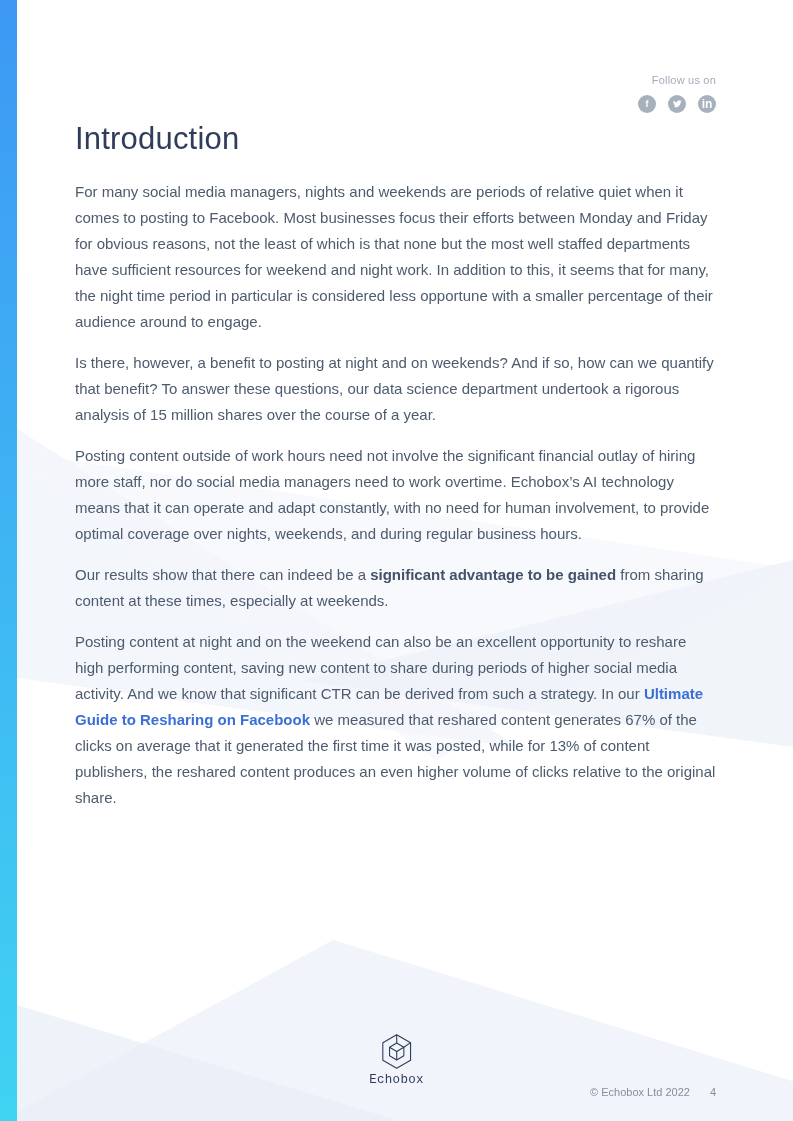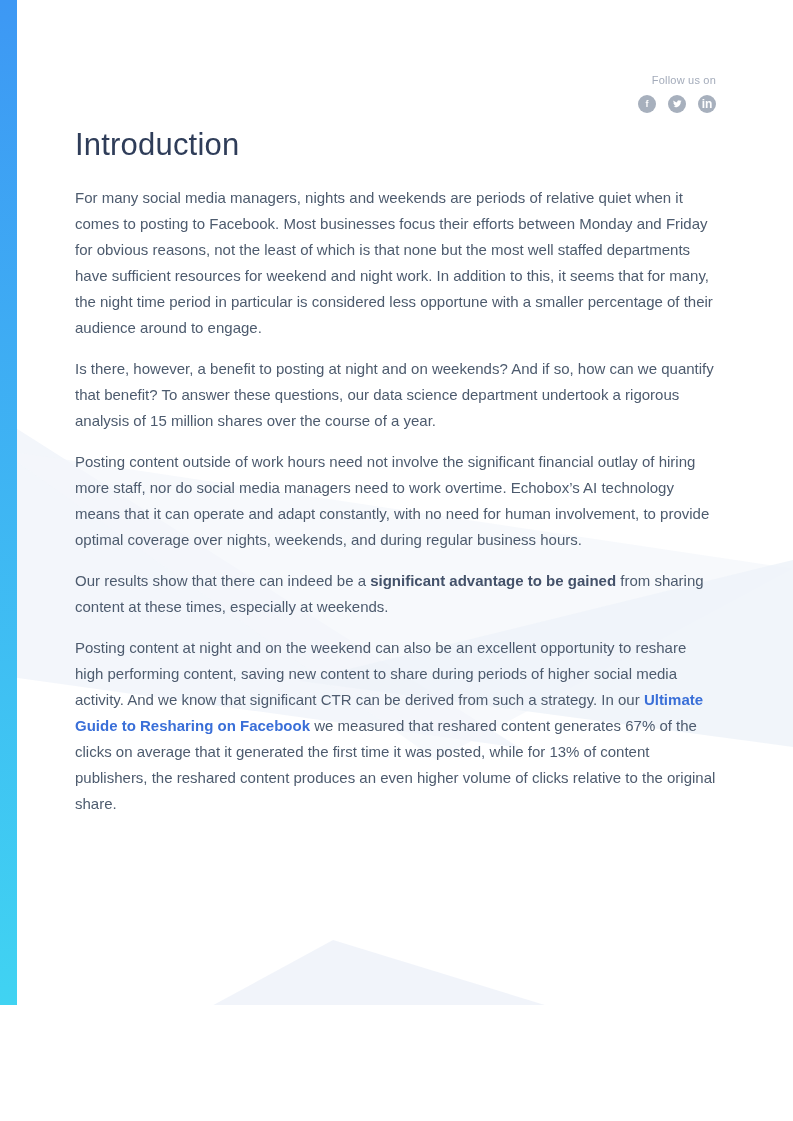--- a/index.html
+++ b/index.html
@@ -14,21 +14,21 @@
   }
   * { margin: 0; padding: 0; box-sizing: border-box; }
   html, body { width: 793px; height: 1121px; }
   body {
     font-family: "Liberation Sans", sans-serif;
     background: #ffffff;
   }
   .page {
     position: relative;
     width: 793px;
-    height: 1005px;
+    height: 1121px;
     background: #ffffff;
     overflow: hidden;
   }
   
   .left-bar {
     position: absolute;
     left: 0; top: 0;
     width: 17px; height: 100%;
     background: linear-gradient(180deg, var(--accent-bar-top) 0%, var(--accent-bar-bottom) 100%);
     z-index: 3;
@@ -71,21 +71,21 @@
   }
   .social-circle .glyph-text {
     font-size: 9px;
     font-weight: 700;
     color: #fff;
     line-height: 1;
   }
   .social-circle svg { display: block; }
 
   h1.page-title {
-    margin-top: 14px;
+    margin-top: 8px;
     font-size: 31px;
     font-weight: 400;
     color: var(--title);
     letter-spacing: .2px;
   }
   .paragraphs { margin-top: 22px; width: 643px; }
   .paragraphs p {
     font-size: 15px;
     line-height: 26px;
     color: var(--body-text);

